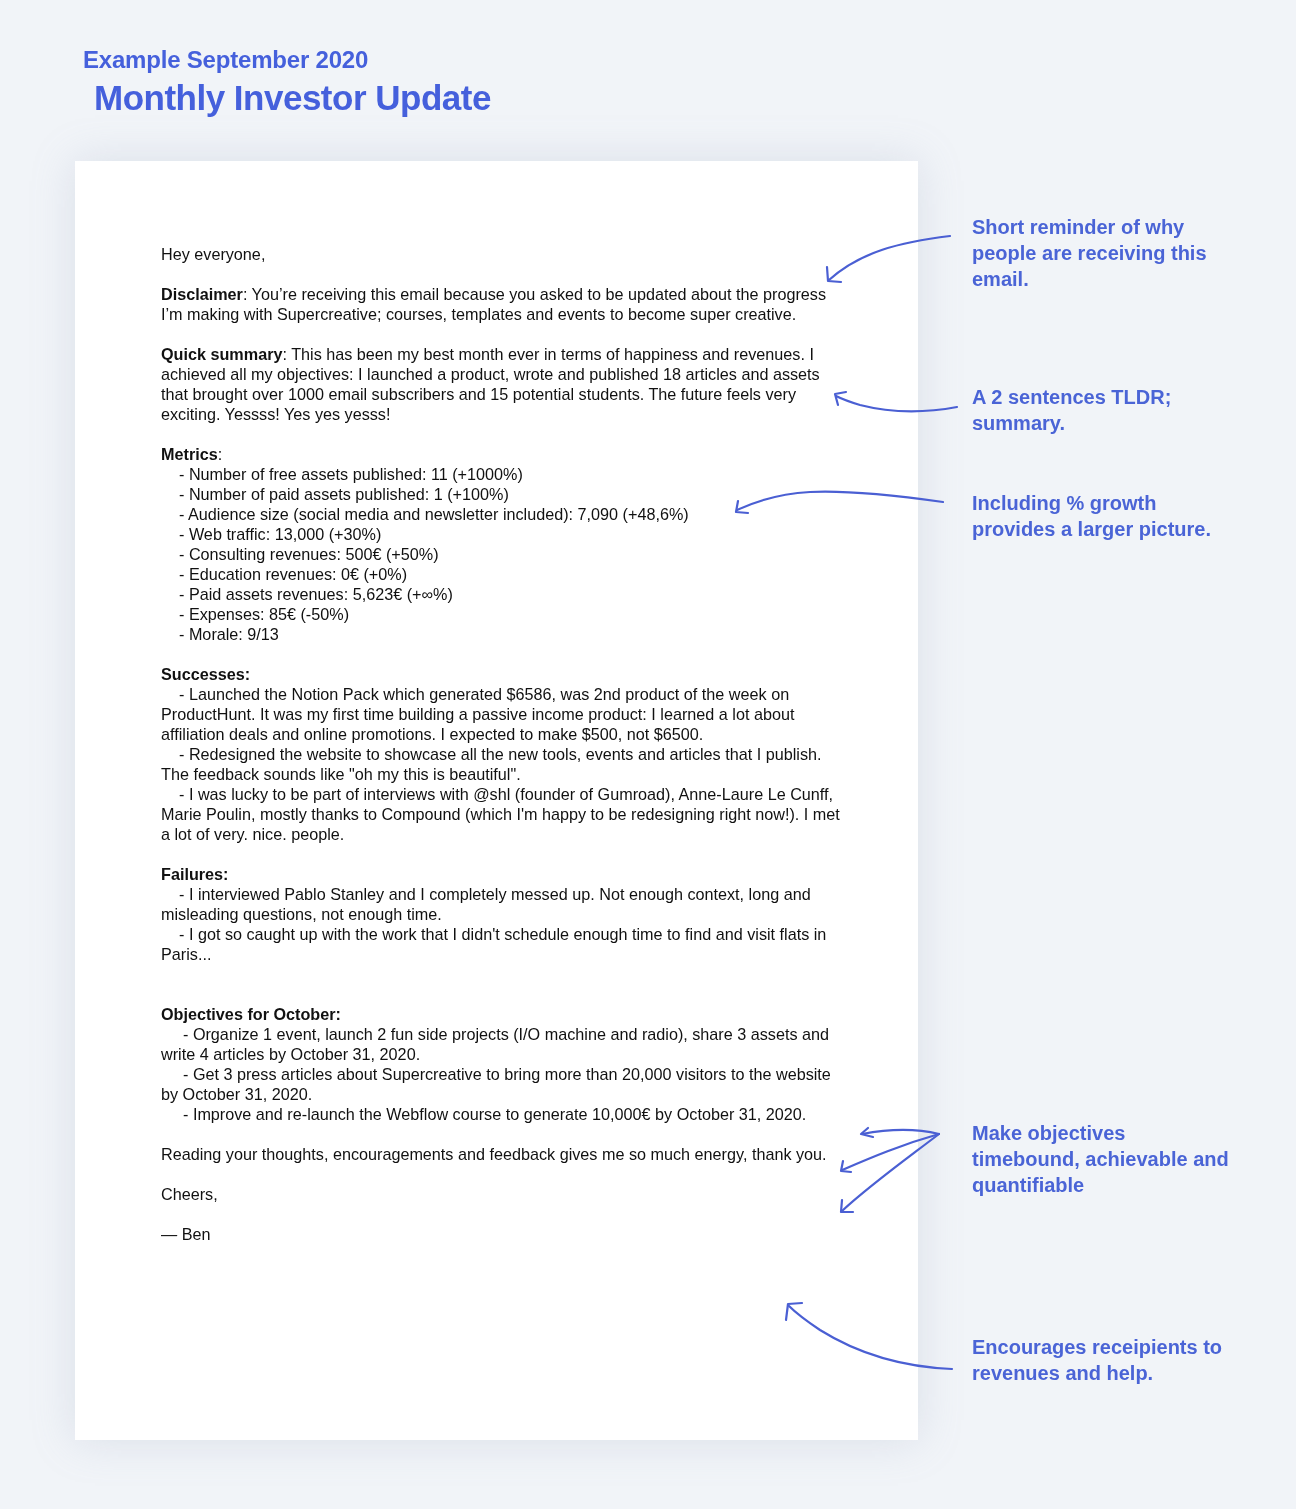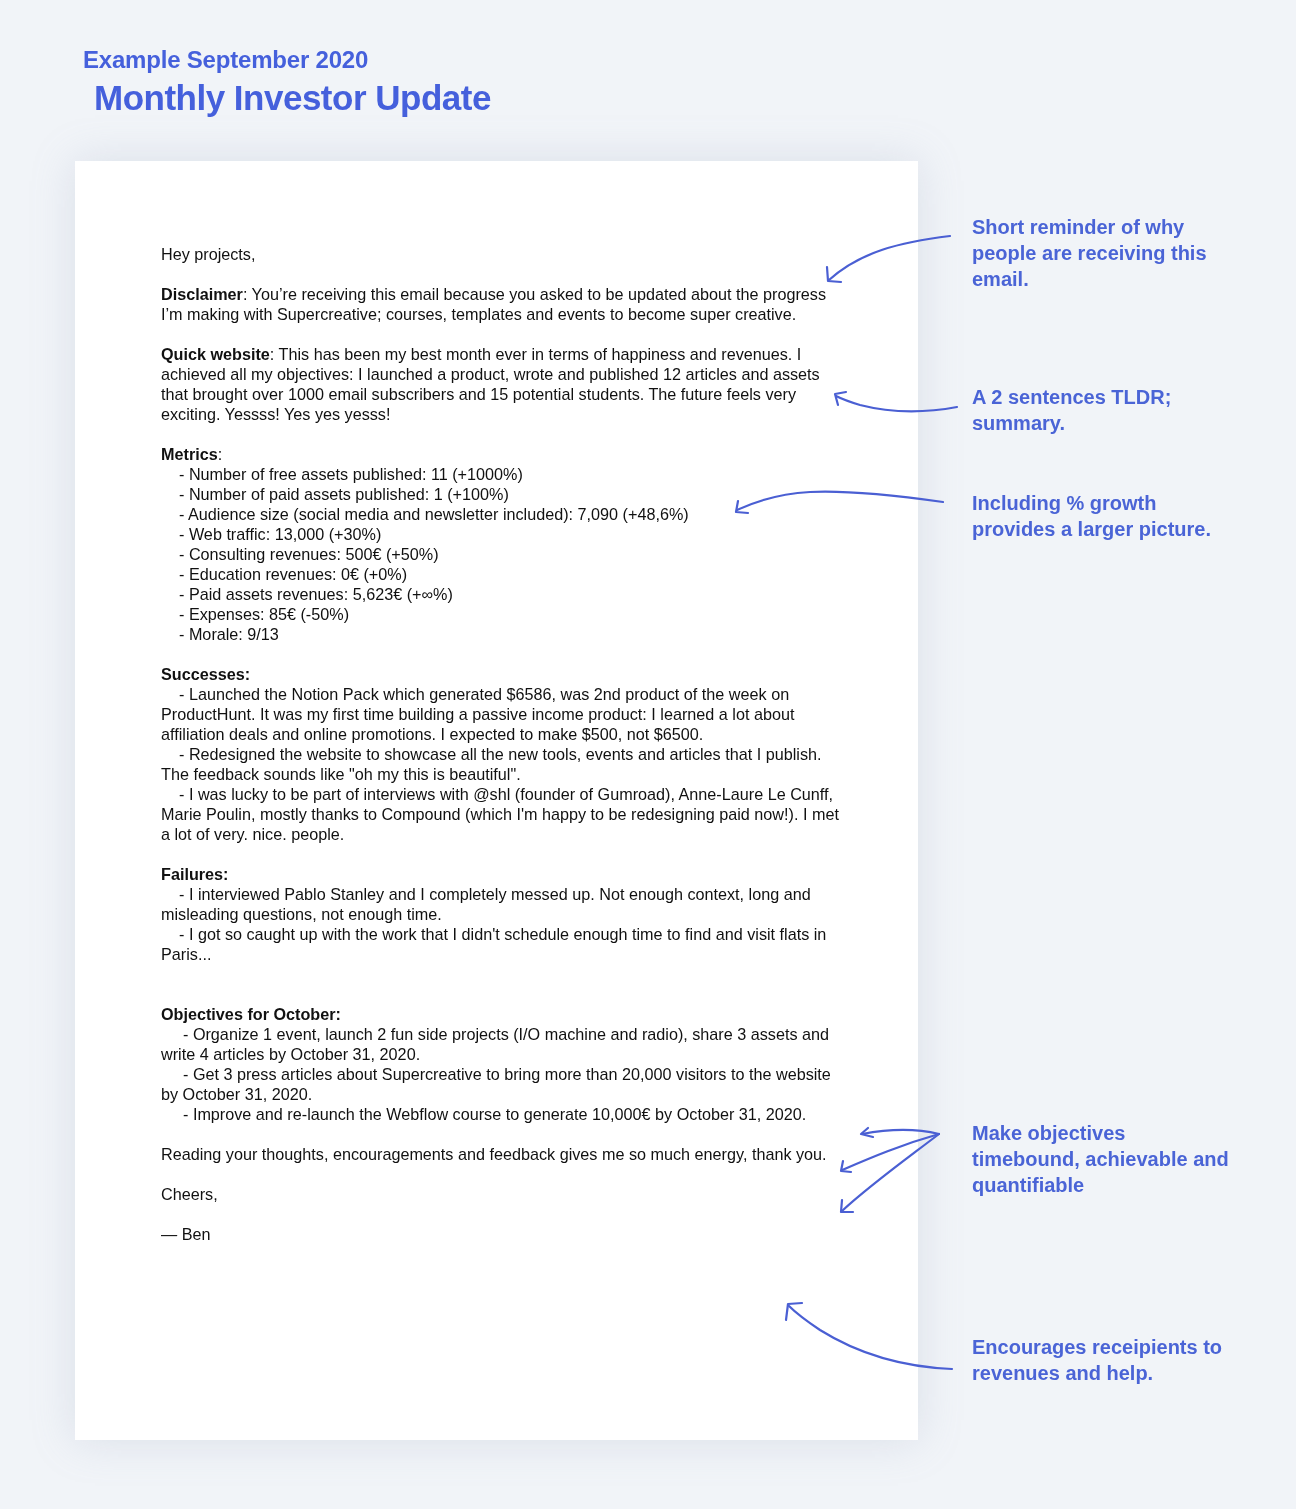--- a/index.html
+++ b/index.html
@@ -39,45 +39,45 @@
 <body>
 
 <div class="header">
   <div class="subtitle">Example September 2020</div>
   <div class="title">Monthly Investor Update</div>
 </div>
 
 <div class="paper"></div>
 
 <div class="letter">
-  <p>Hey projects,</p>
+  <p>Hey everyone,</p>
   <div class="gap"></div>
 
   <p><span class="b">Disclaimer</span><span>: You’re receiving this email because you asked to be updated about the progress I’m making with Supercreative; courses, templates and events to become super creative.</span></p>
   <div class="gap"></div>
 
-  <p><span class="b">Quick website</span><span>: This has been my best month ever in terms of happiness and revenues. I achieved all my objectives: I launched a product, wrote and published 12 articles and assets that brought over 1000 email subscribers and 15 potential students. The future feels very exciting. Yessss! Yes yes yesss!</span></p>
+  <p><span class="b">Quick summary</span><span>: This has been my best month ever in terms of happiness and revenues. I achieved all my objectives: I launched a product, wrote and published 18 articles and assets that brought over 1000 email subscribers and 15 potential students. The future feels very exciting. Yessss! Yes yes yesss!</span></p>
   <div class="gap"></div>
 
   <p><span class="b">Metrics</span><span>:</span></p>
   <p class="ind">- Number of free assets published: 11 (+1000%)</p>
   <p class="ind">- Number of paid assets published: 1 (+100%)</p>
   <p class="ind">- Audience size (social media and newsletter included): 7,090 (+48,6%)</p>
   <p class="ind">- Web traffic: 13,000 (+30%)</p>
   <p class="ind">- Consulting revenues: 500€ (+50%)</p>
   <p class="ind">- Education revenues: 0€ (+0%)</p>
   <p class="ind">- Paid assets revenues: 5,623€ (+∞%)</p>
   <p class="ind">- Expenses: 85€ (-50%)</p>
   <p class="ind">- Morale: 9/13</p>
   <div class="gap"></div>
 
   <p class="b">Successes:</p>
   <p style="text-indent:18px">- Launched the Notion Pack which generated $6586, was 2nd product of the week on ProductHunt. It was my first time building a passive income product: I learned a lot about affiliation deals and online promotions. I expected to make $500, not $6500.</p>
   <p style="text-indent:18px">- Redesigned the website to showcase all the new tools, events and articles that I publish. The feedback sounds like "oh my this is beautiful".</p>
-  <p style="text-indent:18px">- I was lucky to be part of interviews with @shl (founder of Gumroad), Anne-Laure Le Cunff, Marie Poulin, mostly thanks to Compound (which I'm happy to be redesigning paid now!). I met a lot of very. nice. people.</p>
+  <p style="text-indent:18px">- I was lucky to be part of interviews with @shl (founder of Gumroad), Anne-Laure Le Cunff, Marie Poulin, mostly thanks to Compound (which I'm happy to be redesigning right now!). I met a lot of very. nice. people.</p>
   <div class="gap"></div>
 
   <p class="b">Failures:</p>
   <p style="text-indent:18px">- I interviewed Pablo Stanley and I completely messed up. Not enough context, long and misleading questions, not enough time.</p>
   <p style="text-indent:18px">- I got so caught up with the work that I didn't schedule enough time to find and visit flats in Paris...</p>
   <div class="gap2"></div>
 
   <p class="b">Objectives for October:</p>
   <p style="text-indent:22px">- Organize 1 event, launch 2 fun side projects (I/O machine and radio), share 3 assets and write 4 articles by October 31, 2020.</p>
   <p style="text-indent:22px">- Get 3 press articles about Supercreative to bring more than 20,000 visitors to the website by October 31, 2020.</p>

